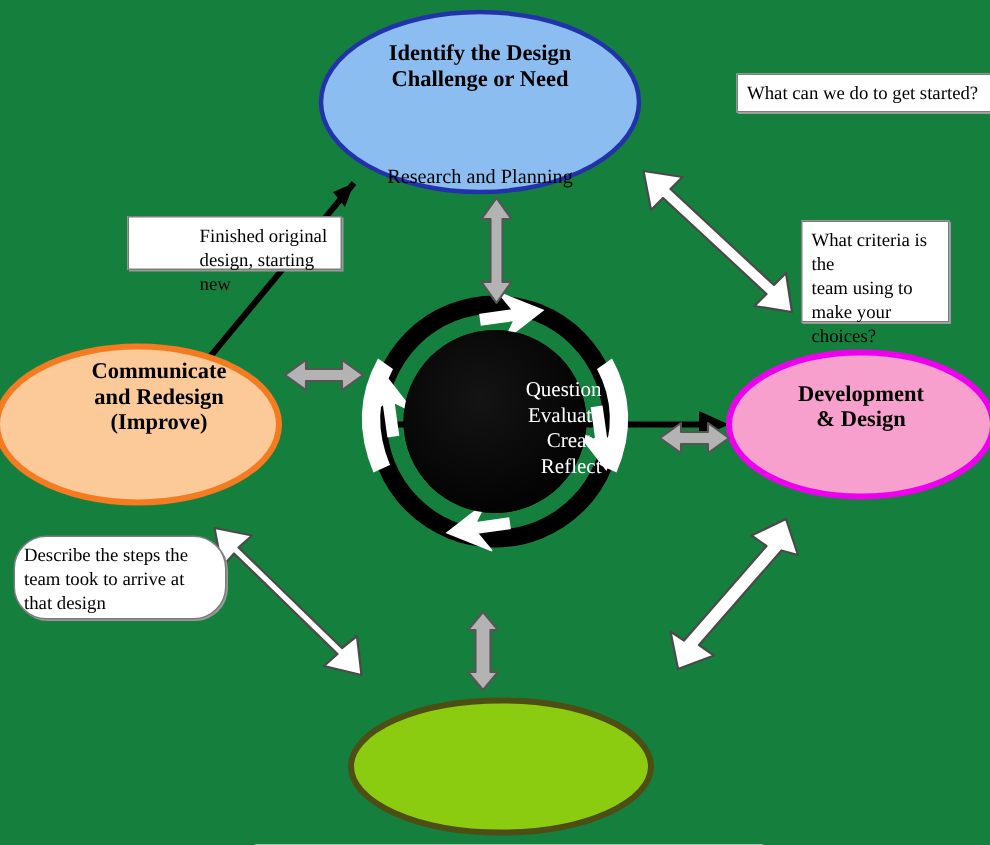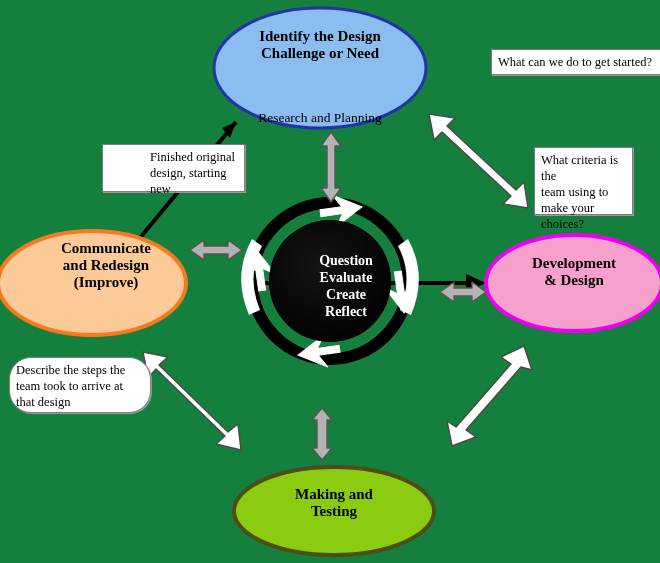--- a/index.html
+++ b/index.html
@@ -36,24 +36,24 @@
   .ellipse-label {
     font-weight: bold;
     font-size: 15px;
   }
   .ellipse-sub {
     font-weight: normal;
     font-size: 13.5px;
   }
   .hub-label {
     color: #ffffff;
-    font-weight: bold;
+    font-weight: normal;
     font-size: 14px;
     line-height: 1.22;
-    text-align: center;
+    text-align: right;
   }
   .callout {
     position: absolute;
     background: #ffffff;
     border: 1px solid #7c7c7c;
     box-shadow: 1px 1px 0 #9a9a9a;
     color: #000000;
     font-family: "Liberation Serif", serif;
     font-size: 12.5px;
     line-height: 1.28;
@@ -139,39 +139,37 @@
     </g>
   </svg>
 
   <div class="node-label ellipse-label" style="left:214px; top:28px; width:212px;">Identify the Design
 Challenge or Need</div>
   <div class="node-label ellipse-sub" style="left:214px; top:62px; width:212px;margin-top:48px;">Research and Planning</div>
 
   <div class="node-label ellipse-label" style="left:486px; top:255px; width:176px;">Development
 &amp; Design</div>
 
-  <div class="node-label ellipse-label" style="left:234px; top:486px; width:200px;">Making and
-Testing</div>
 
   <div class="node-label ellipse-label" style="left:0px; top:240px; width:188px;margin-left:12px;">Communicate
 and Redesign
 (Improve)</div>
 
   <div class="node-label hub-label" style="left:291px; top:252px; width:110px;">Question
 Evaluate
 Create
 Reflect</div>
 
   <div class="callout" style="left:443px; top:49px; width:180px; height:26px;margin-left:48px;">What can we do to get started?</div>
 
   <div class="callout" style="left:534px; top:147px; width:99px; height:68px;">What criteria is the
 team using to
 make your
 choices?</div>
 
-  <div class="callout" style="left:102px; top:144px; width:143px; height:48px;padding-left:47px;">Finished original
+  <div class="callout" style="left:85px; top:144px; width:143px; height:36px;padding-left:47px;">Finished original
 design, starting new</div>
 
   <div class="callout" style="left:9px; top:357px; width:142px; height:56px;border-radius:22px;">Describe the steps the
 team took to arrive at
 that design</div>
 
 </div>
 
 </body></html>

